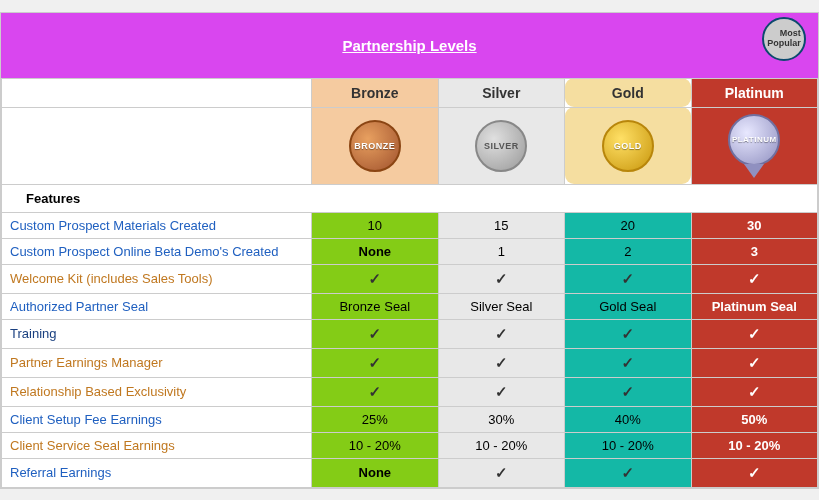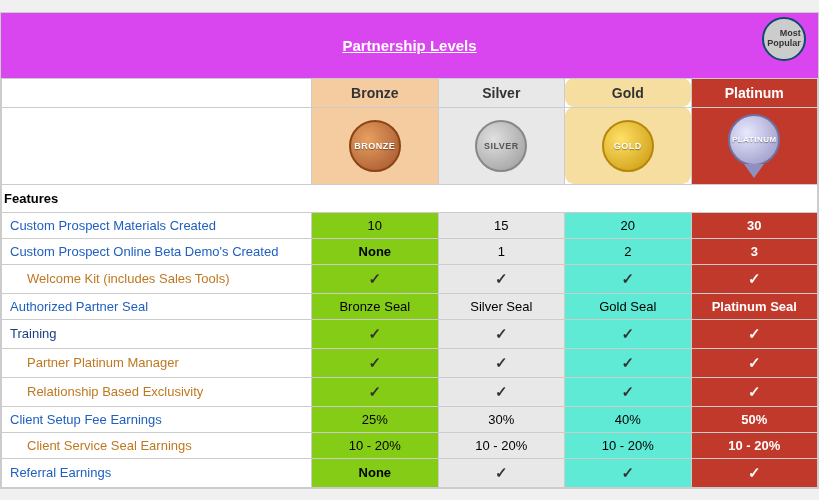--- a/index.html
+++ b/index.html
@@ -124,30 +124,30 @@
       border-left: 10px solid transparent;
       border-right: 10px solid transparent;
       border-top: 14px solid #9090c0;
       margin-top: -2px;
     }
 
     .section-header td {
       font-weight: bold;
       font-size: 13px;
       background: white;
-      padding: 6px 2px;
+      padding: 6px 24px;
     }
     .feature-row td { background: white; }
     .feature-row td:nth-child(2) { background: #84cc16; }
     .feature-row td:nth-child(3) { background: #e8e8e8; }
-    .feature-row td:nth-child(4) { background: #5eead4; }
+    .feature-row td:nth-child(4) { background: #14b8a6; }
     .feature-row td:nth-child(5) { background: #c0392b; color: white; }
 
     .label-blue { color: #2060c0; }
-    .label-orange { color: #c07820; margin-left: 17px; }
+    .label-orange { color: #c07820; }
     .label-darkblue { color: #1a4080; }
 
     .checkmark { font-size: 15px; font-weight: bold; color: #333; }
     .checkmark-white { font-size: 15px; font-weight: bold; color: white; }
   </style>
 </head>
 <body>
 
 <div class="table-wrapper">
   <div class="header-row">
@@ -224,21 +224,21 @@
 
       <tr class="feature-row">
         <td><span class="label-darkblue">Training</span></td>
         <td><span class="checkmark">✓</span></td>
         <td><span class="checkmark">✓</span></td>
         <td><span class="checkmark">✓</span></td>
         <td><span class="checkmark-white">✓</span></td>
       </tr>
 
       <tr class="feature-row">
-        <td><span class="label-orange">Partner Platinum Manager</span></td>
+        <td><span class="label-orange">Partner Earnings Manager</span></td>
         <td><span class="checkmark">✓</span></td>
         <td><span class="checkmark">✓</span></td>
         <td><span class="checkmark">✓</span></td>
         <td><span class="checkmark-white">✓</span></td>
       </tr>
 
 
       <tr class="feature-row">
         <td><span class="label-orange">Relationship Based Exclusivity</span></td>
         <td><span class="checkmark">✓</span></td>

